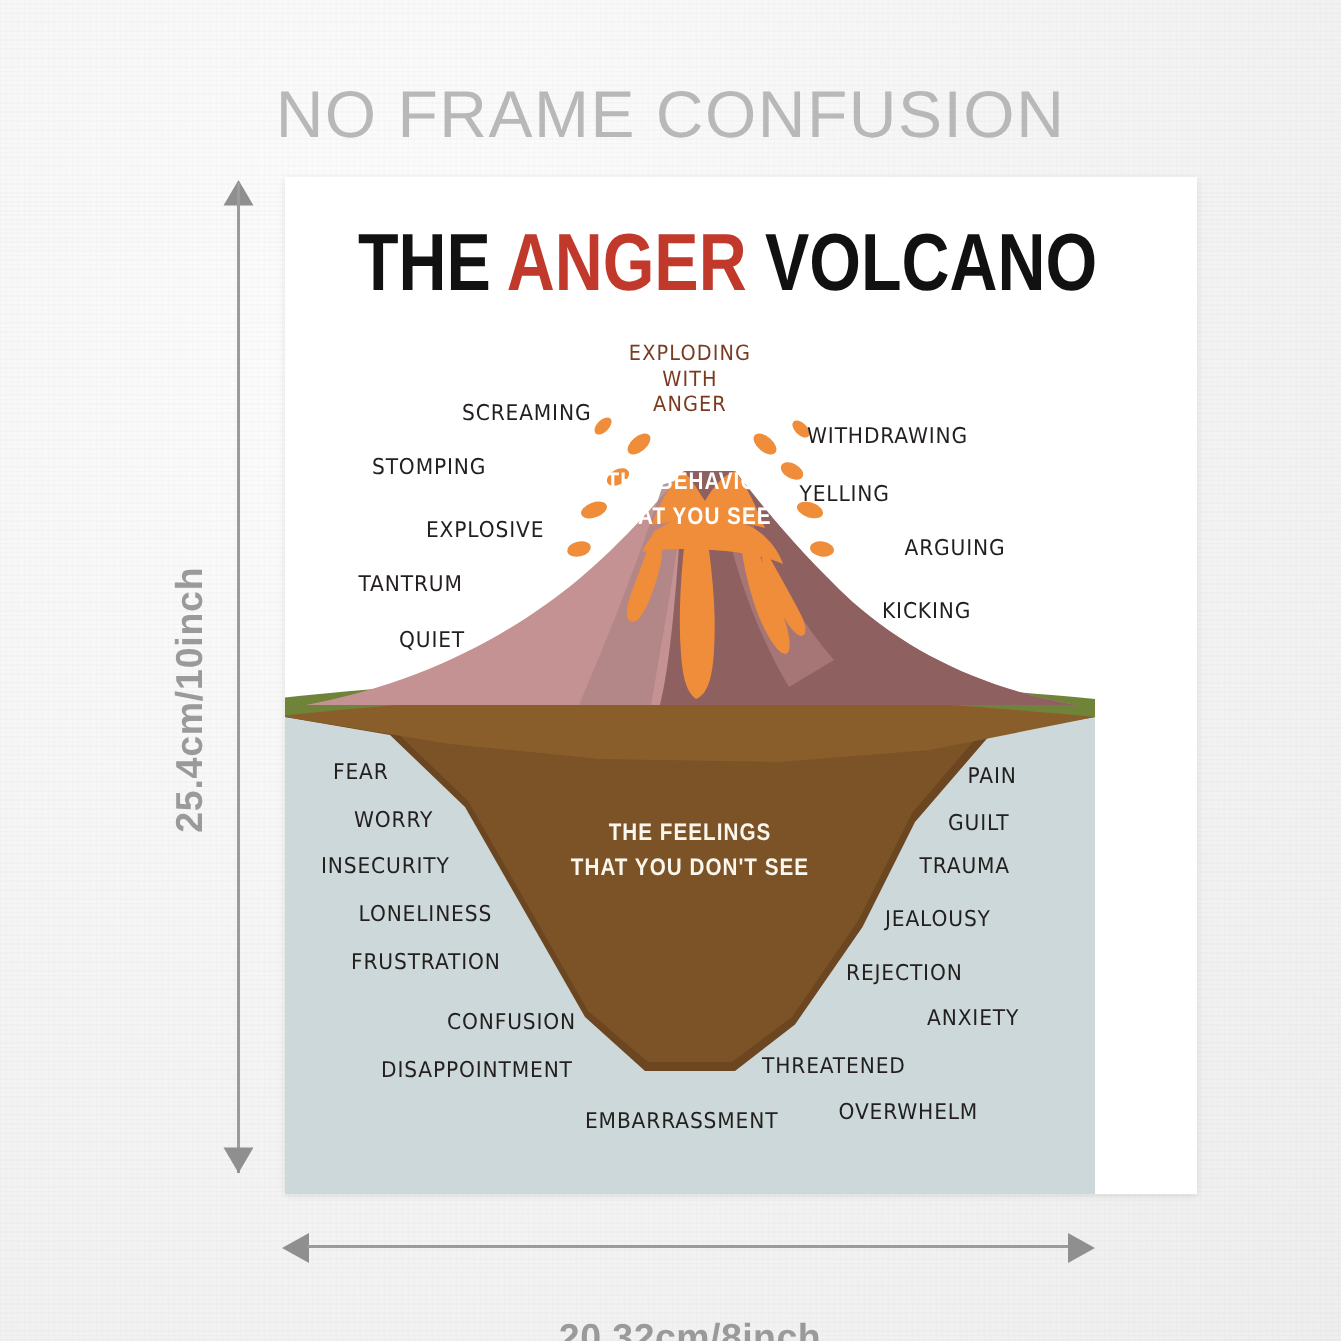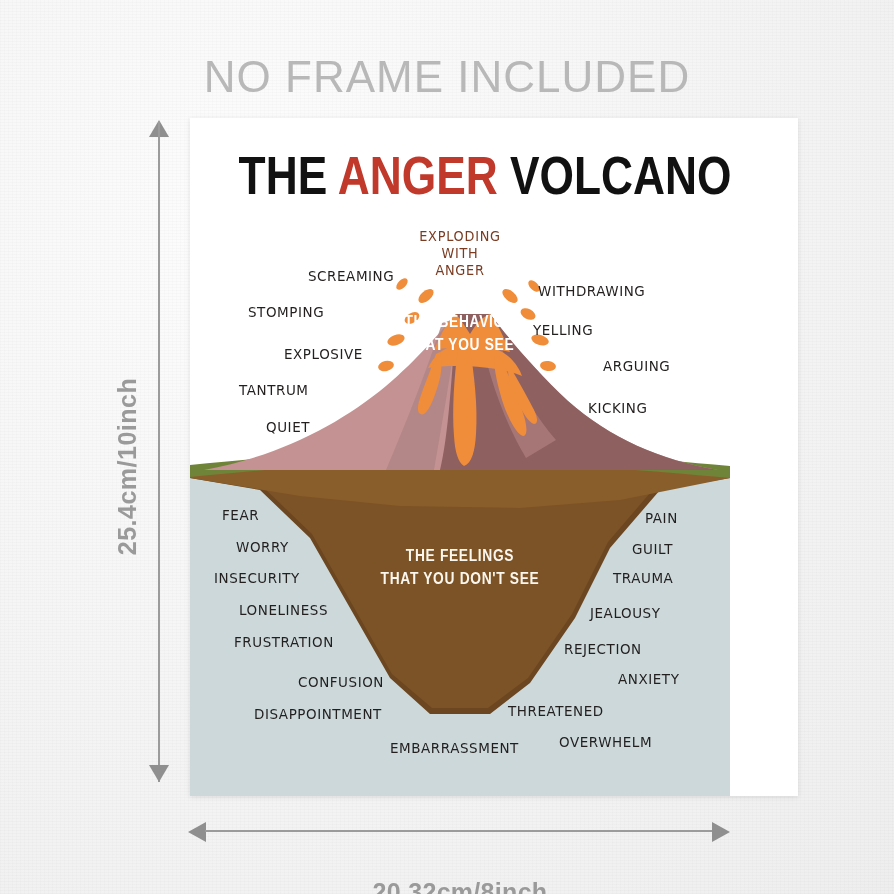--- a/index.html
+++ b/index.html
@@ -185,21 +185,21 @@
     letter-spacing: 0.8px;
     white-space: nowrap;
     transform: scaleX(0.92);
   }
 </style>
 </head>
 <body>
 
 <div id="stage">
 
-  <div id="no-frame">NO FRAME INCLUDED</div>
+  <div id="no-frame">NO FRAME CONFUSION</div>
 
   <div class="arrow-up"></div>
   <div class="dim-line-v"></div>
   <div class="arrow-down"></div>
   <div id="dim-vertical-label">25.4cm/10inch</div>
 
   <div class="arrow-left"></div>
   <div class="dim-line-h"></div>
   <div class="arrow-right"></div>
   <div id="dim-horizontal-label">20.32cm/8inch</div>

